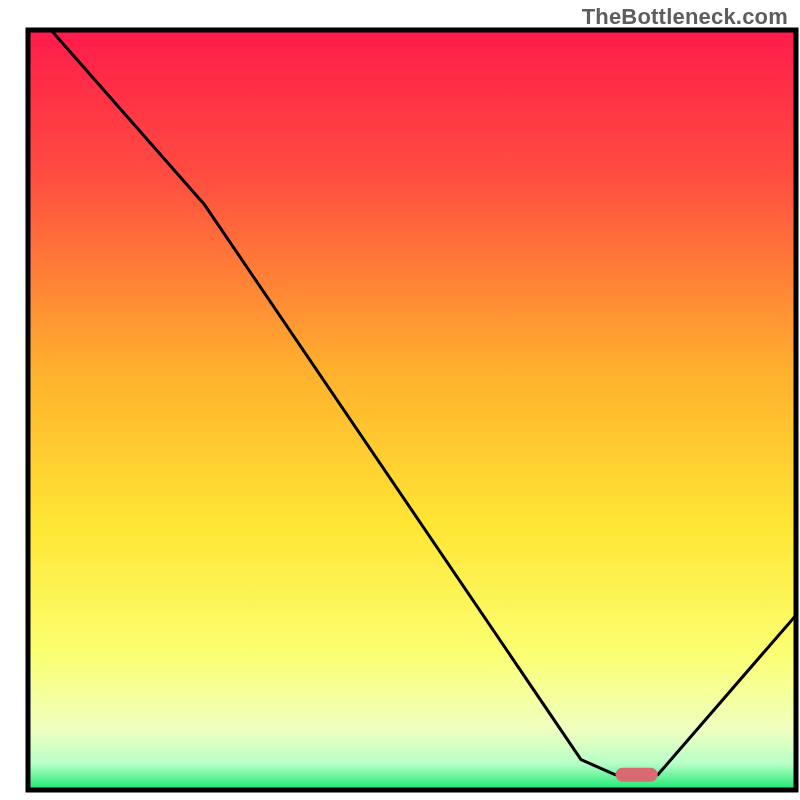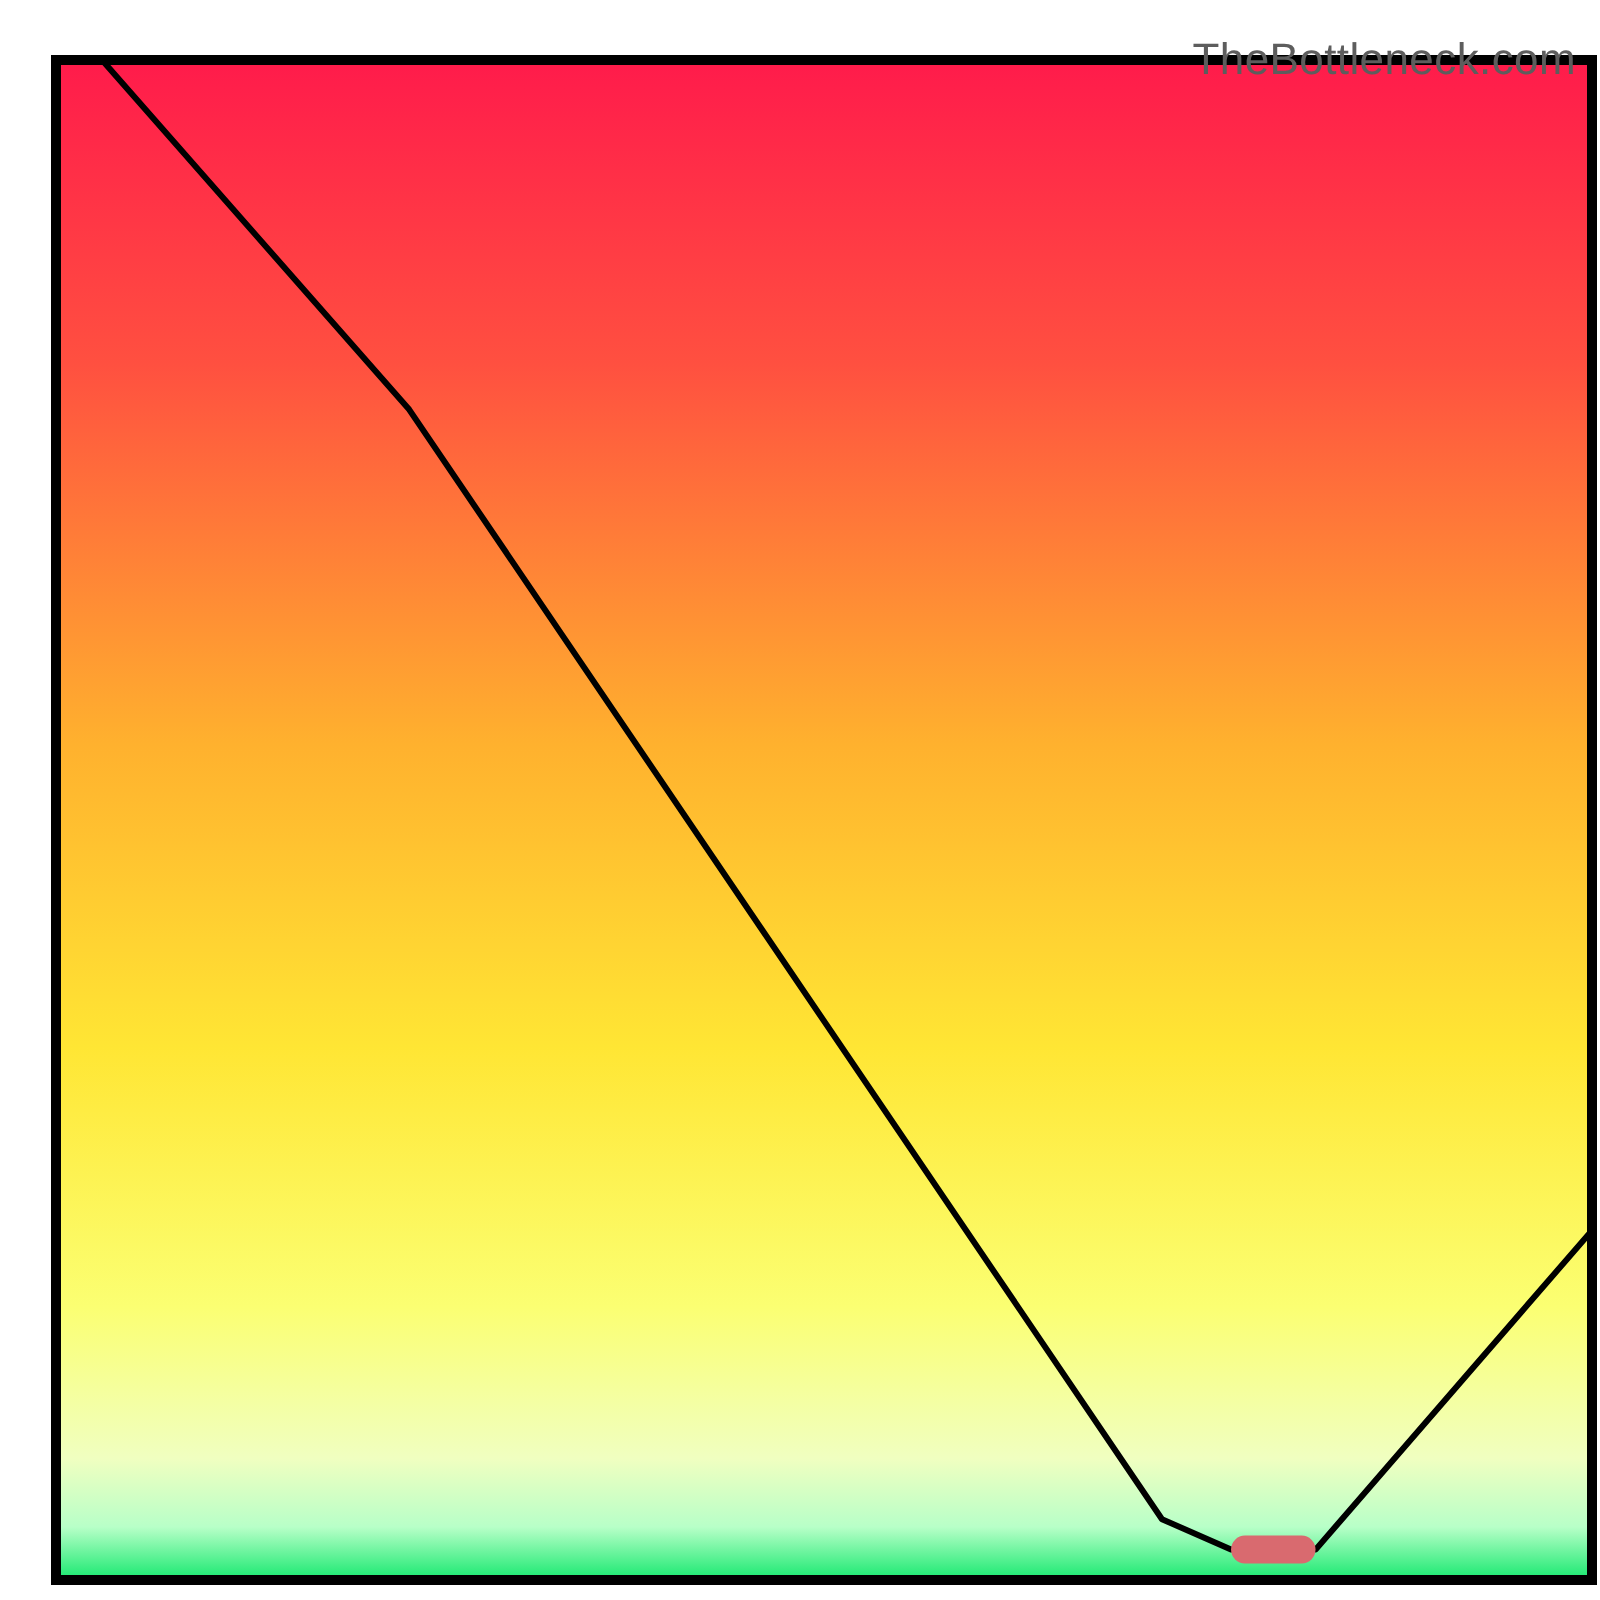--- a/index.html
+++ b/index.html
@@ -10,24 +10,24 @@
     background: #ffffff;
     font-family: Arial, Helvetica, sans-serif;
   }
   .container {
     position: relative;
     width: 800px;
     height: 800px;
   }
   .watermark {
     position: absolute;
-    top: 17px;
+    top: 4px;
     right: 12px;
     font-size: 22px;
-    font-weight: 400;
+    font-weight: 700;
     color: #5d5d5d;
     letter-spacing: 0.2px;
     z-index: 10;
   }
   svg {
     display: block;
   }
 </style>
 </head>
 <body>

